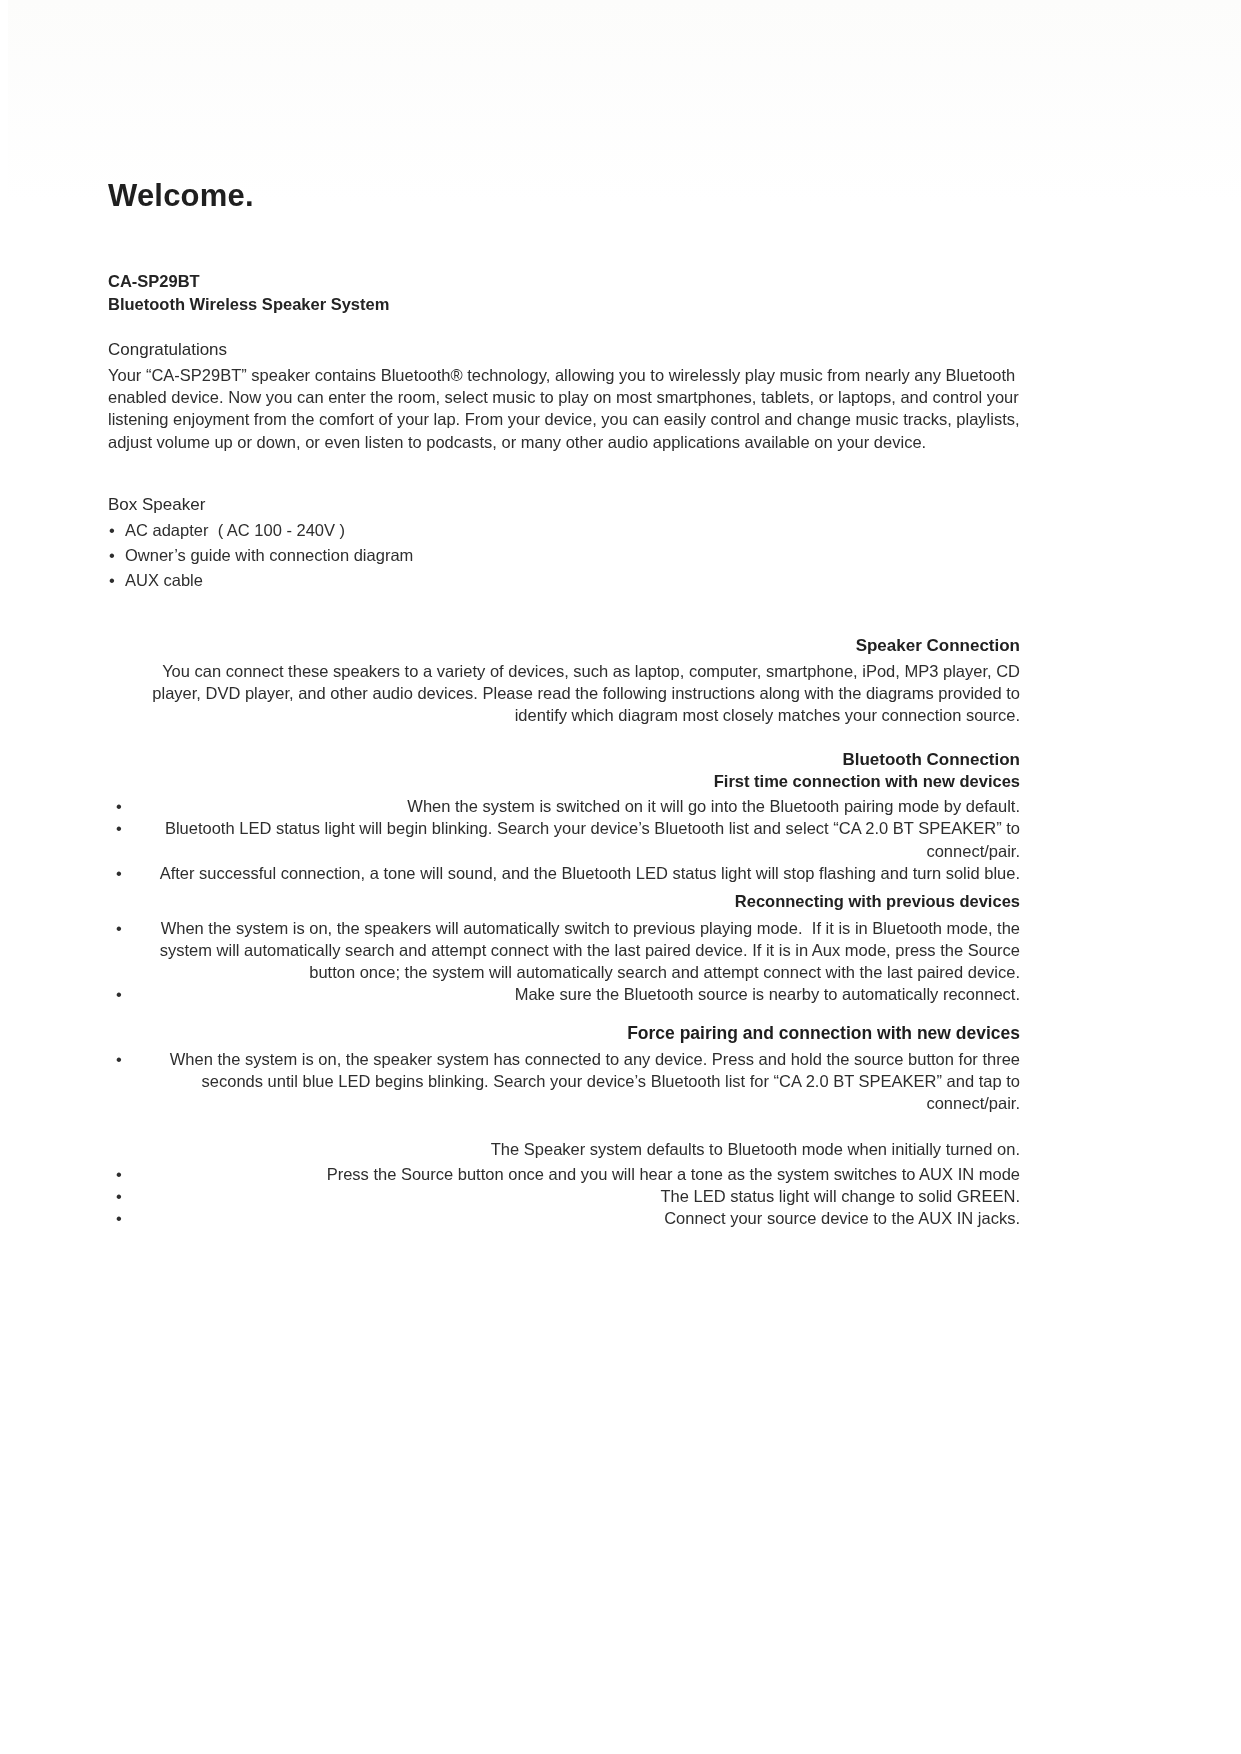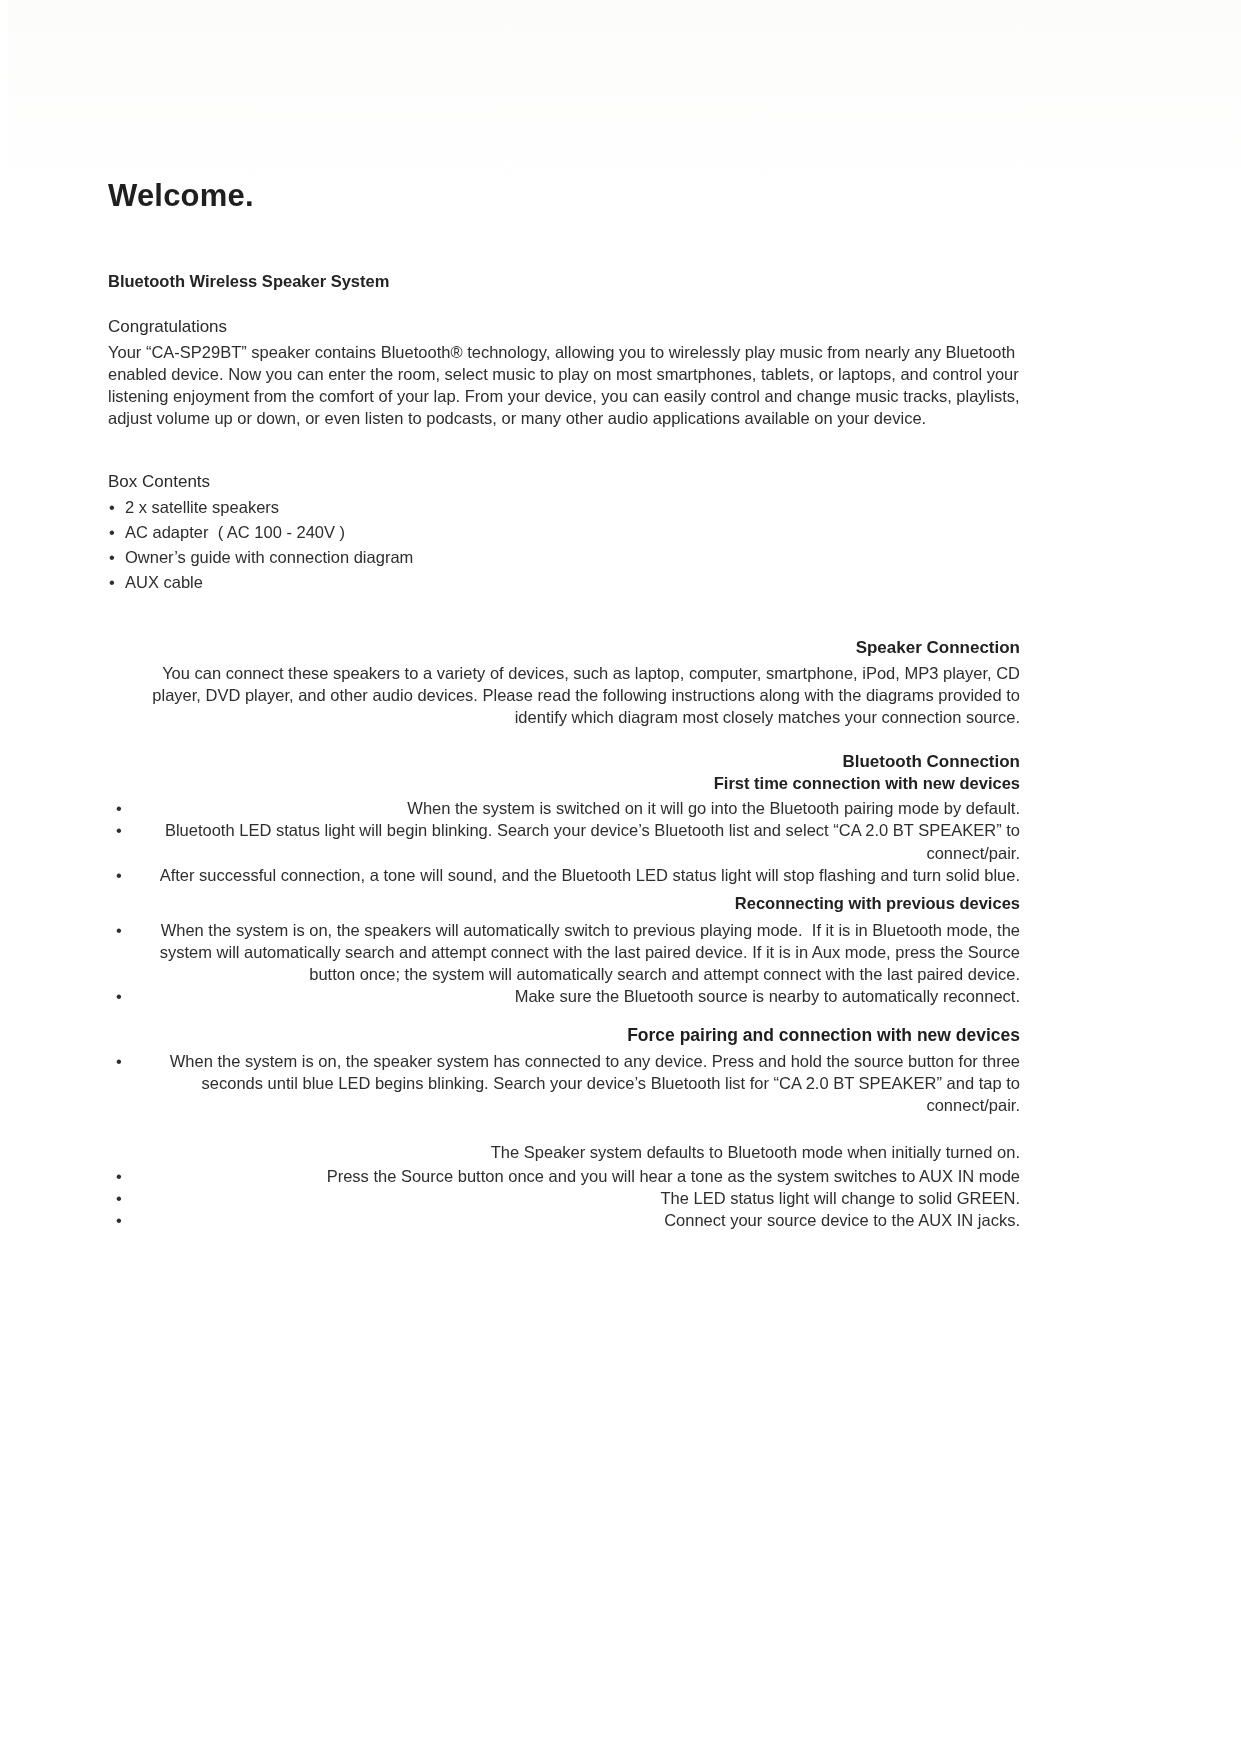--- a/index.html
+++ b/index.html
@@ -99,34 +99,34 @@
 </style>
 </head>
 <body>
 
 <div class="page">
   <div class="content">
 
     <h1 class="doc-title">Welcome.</h1>
 
     <div class="model-block">
+      <div class="model-line">CA-SP29BT</div>
       <div class="model-line">Bluetooth Wireless Speaker System</div>
     </div>
 
     <div class="section">
       <h3 class="h-regular">Congratulations</h3>
       <p class="body-text">Your “CA-SP29BT” speaker contains Bluetooth® technology, allowing you to wirelessly play music from nearly any Bluetooth enabled device. Now you can enter the room, select music to play on most smartphones, tablets, or laptops, and control your listening enjoyment from the comfort of your lap. From your device, you can easily control and change music tracks, playlists, adjust volume up or down, or even listen to podcasts, or many other audio applications available on your device.</p>
     </div>
 
     <div class="gap-lg"></div>
 
     <div class="section">
-      <h3 class="h-regular">Box Contents</h3>
+      <h3 class="h-regular">Box Speaker</h3>
       <ul class="bullet-list spaced">
-        <li>2 x satellite speakers</li>
         <li>AC adapter  ( AC 100 - 240V )</li>
         <li>Owner’s guide with connection diagram</li>
         <li>AUX cable</li>
       </ul>
     </div>
 
     <div class="gap-lg"></div>
 
     <div class="section indent-sm">
       <h3 class="h-bold">Speaker Connection</h3>

